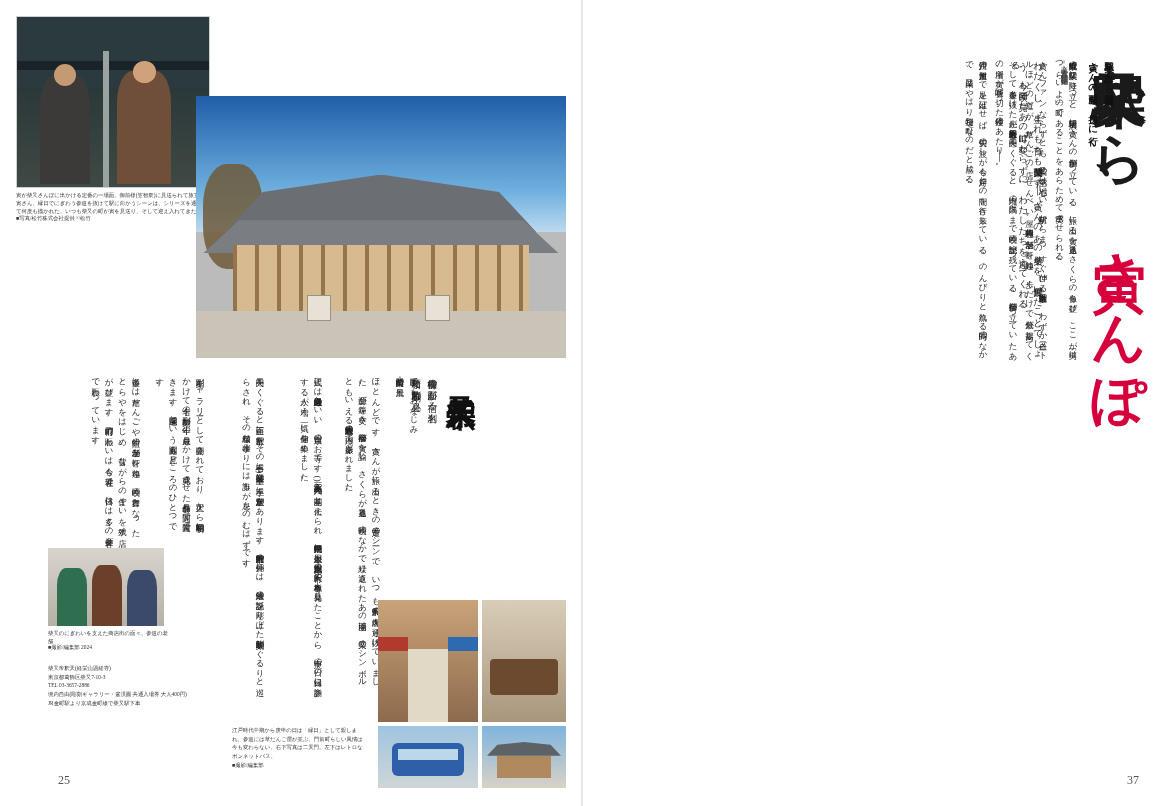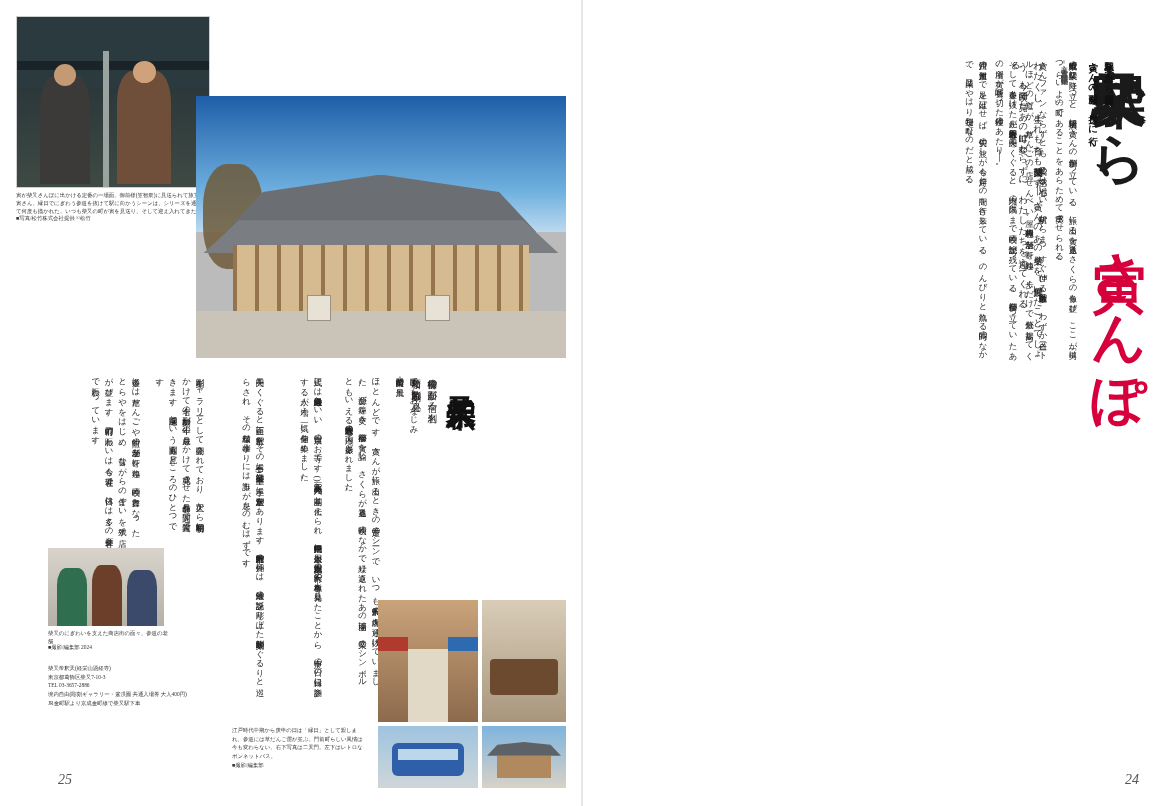--- a/index.html
+++ b/index.html
@@ -128,21 +128,21 @@
   #bus-photo .bg{position:absolute;inset:0;background:linear-gradient(#9fc4e0,#cfd6d8);}
   #bus-photo .bus{position:absolute;left:14%;top:28%;width:72%;height:52%;background:#2f5fa8;border-radius:6px;}
   #bus-photo .bus .win{position:absolute;left:8%;top:18%;width:84%;height:34%;background:#bcd6ea;}
 
   #gate-photo{left:482px;top:726px;width:84px;height:62px;}
   #gate-photo .bg{position:absolute;inset:0;background:linear-gradient(#7fb4de,#d8d2c6);}
   #gate-photo .roof{position:absolute;left:6%;top:26%;width:88%;height:22%;background:#5d6266;
      clip-path:polygon(0% 100%,14% 20%,50% 0%,86% 20%,100% 100%);}
   #gate-photo .body{position:absolute;left:18%;top:48%;width:64%;height:36%;background:#b08a5e;}
 
-  .folio{position:absolute;bottom:18px;font-size:14px;color:#555;font-family:"Liberation Serif",serif;font-style:italic;}
+  .folio{position:absolute;bottom:18px;font-size:12px;color:#555;font-family:"Liberation Serif",serif;}
   #folio-left{left:58px;}
   #folio-right{right:26px;}
 </style>
 </head>
 <body>
 
 <div class="spread">
 
   <div class="page page-left">
 
@@ -241,17 +241,17 @@
     <div class="lead-col">わたくし、生まれも育ちも葛飾柴又です──寅さんのあの名乗りを、何度聞いたことでしょう。今も映画で見たあの町は変わらずに、わたしたちを迎えてくれる。</div>
 
     <div class="sub-head" style="left:502px;top:55px;height:110px;font-size:9.5px;line-height:1.7;white-space:pre-line;">柴又駅を出たら縁日通りへ
 寅さんの面影を、探しに行く</div>
 
     <div class="body-col" style="left:470px;top:55px;height:300px;width:26px;text-align:justify;">京成金町線の柴又駅に降り立つと、駅前広場に寅さんの銅像が立っている。旅に出る寅を見送るさくらの像も並び、ここが「男はつらいよ」の町であることをあらためて実感させられる。</div>
     <div class="body-col" style="left:440px;top:55px;height:300px;width:26px;text-align:justify;">寅さんファンならずとも、柴又の空気は心地いい。駅前からまっすぐ伸びる帝釈天参道は、わずか二百メートルほどの道だが、草だんごの店、せんべい屋、川魚料理の老舗が軒を連ね、歩くだけで気分が高揚してくる。</div>
     <div class="body-col" style="left:410px;top:55px;height:300px;width:26px;text-align:justify;">そして参道を抜けた先が帝釈天題経寺。二天門をくぐると、境内の隅々にまで映画の記憶が残っている。御前様が立っていたあの場所、寅が啖呵を切った鐘楼のあたり──。</div>
     <div class="body-col" style="left:380px;top:55px;height:300px;width:26px;text-align:justify;">江戸川の河川敷まで足を延ばせば、矢切の渡しが今も対岸との間を行き来している。のんびりと流れる時間のなかで、柴又はやはり特別な町なのだと感じる。</div>
 
-    <div class="folio" id="folio-right">24</div>
+    <div class="folio" id="folio-right">37</div>
   </div>
 
   <div class="gutter"></div>
 </div>
 
 </body></html>

